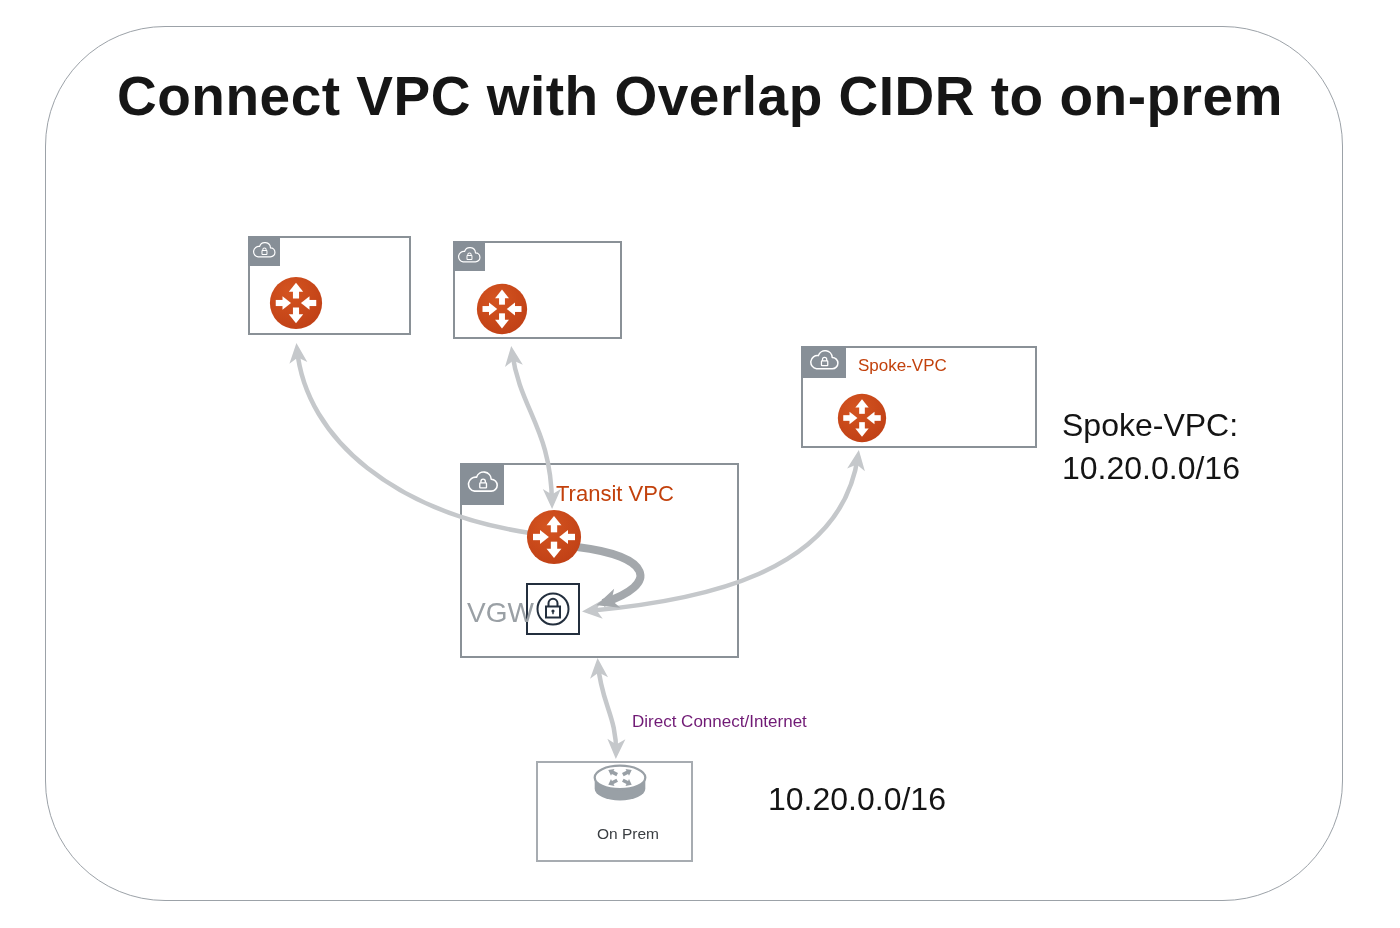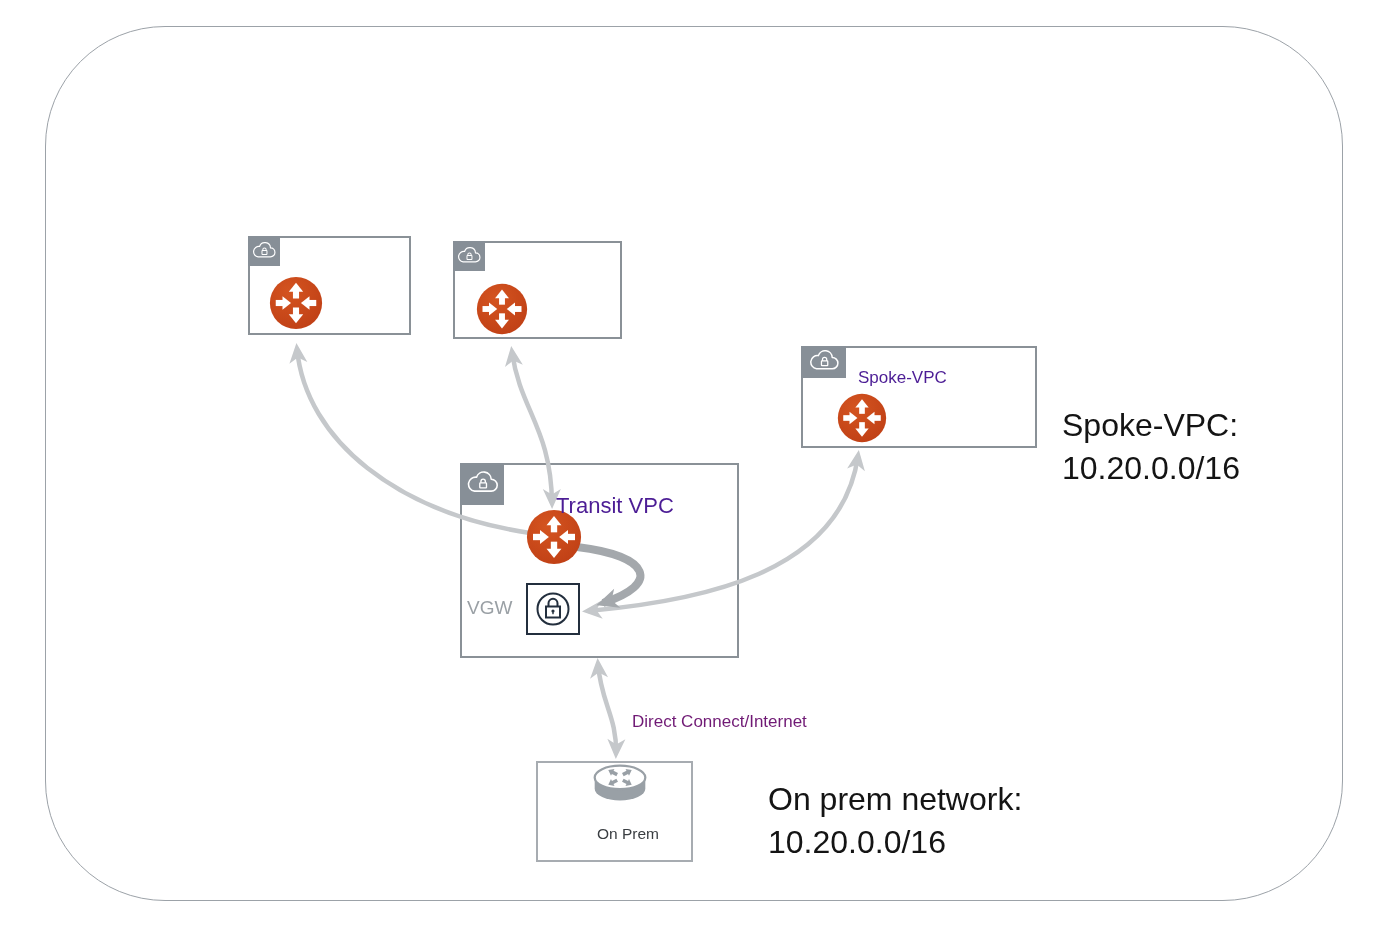--- a/index.html
+++ b/index.html
@@ -16,37 +16,38 @@
   }
   #title{
     left:0;right:0;top:64px;text-align:center;
     font-size:55px;font-weight:600;color:#161616;letter-spacing:0.5px;
   }
   
   .vpc-box{background:#ffffff;border:2px solid #8A9197;box-sizing:border-box;}
   #box-onprem{background:#ffffff;border:2px solid #A7ACB1;box-sizing:border-box;}
   
   .tab{background:#878F97;display:flex;align-items:center;justify-content:center;}
-  .box-label{color:#4c1d95;font-size:17px;margin-top:12px;}
-  #vgw-label{color:#9AA0A5;font-size:19px;}
+  .box-label{color:#c2410c;font-size:17px;}
+  #vgw-label{color:#9AA0A5;font-size:28px;}
   #onprem-label{color:#3A3E42;font-size:15.5px;text-align:center;}
   #link-label{color:#701a75;font-size:17px;}
   .cidr-note{color:#141414;font-size:32px;line-height:43px;}
   
   #vgw-frame{background:#fff;border:2px solid #232F3E;box-sizing:border-box;
     display:flex;align-items:center;justify-content:center;}
   svg{display:block;}
 </style>
 </head>
 <body>
 
 <div id="canvas">
 
   <div class="abs" id="frame"></div>
 
+  <div class="abs" id="title">Connect VPC with Overlap CIDR to on-prem</div>
 
   <div class="abs vpc-box" style="left:248px;top:236px;width:163px;height:99px;"></div>
   <div class="abs vpc-box" style="left:453px;top:241px;width:169px;height:98px;"></div>
   <div class="abs vpc-box" style="left:801px;top:346px;width:236px;height:102px;"></div>
   <div class="abs vpc-box" style="left:460px;top:463px;width:279px;height:195px;"></div>
   <div class="abs" id="box-onprem" style="left:536px;top:761px;width:157px;height:101px;"></div>
 
   <svg class="abs" style="left:0;top:0;" width="1400" height="928" viewBox="0 0 1400 928">
     <defs>
       <marker id="mlight" markerUnits="userSpaceOnUse" markerWidth="30" markerHeight="28" refX="17" refY="12" orient="auto-start-reverse">
@@ -184,17 +185,16 @@
   <div class="abs box-label" style="left:556px;top:481px;font-size:22px;">Transit VPC</div>
   <div class="abs" id="vgw-label" style="left:467px;top:597px;">VGW</div>
   <div class="abs" id="onprem-label" style="left:536px;top:825px;width:184px;">On Prem</div>
   <div class="abs" id="link-label" style="left:632px;top:712px;">Direct Connect/Internet</div>
 
   <div class="abs cidr-note" style="left:1062px;top:356px;margin-top:48px;">
     <div>Spoke-VPC:</div>
     <div>10.20.0.0/16</div>
   </div>
   <div class="abs cidr-note" style="left:768px;top:778px;">
-    <div>On prem network:</div>
     <div>10.20.0.0/16</div>
   </div>
 
 </div>
 
 </body></html>

